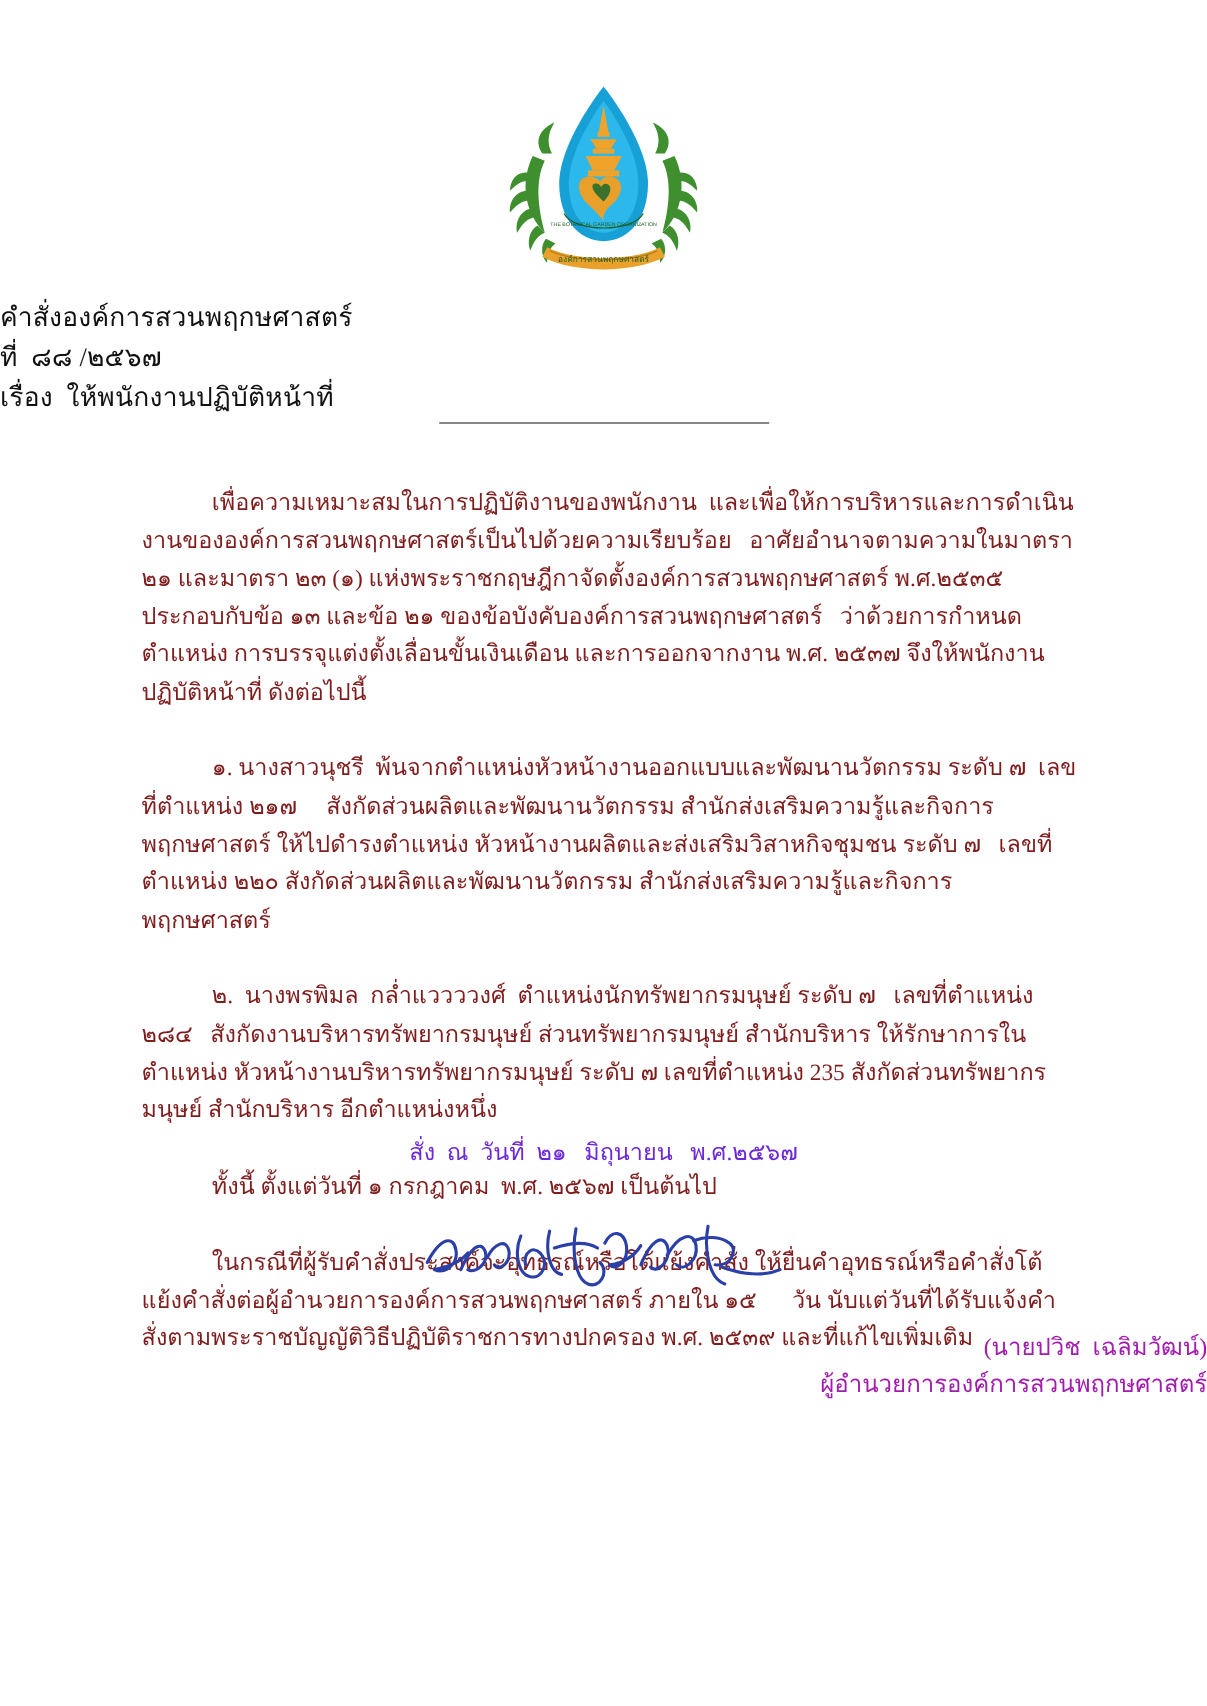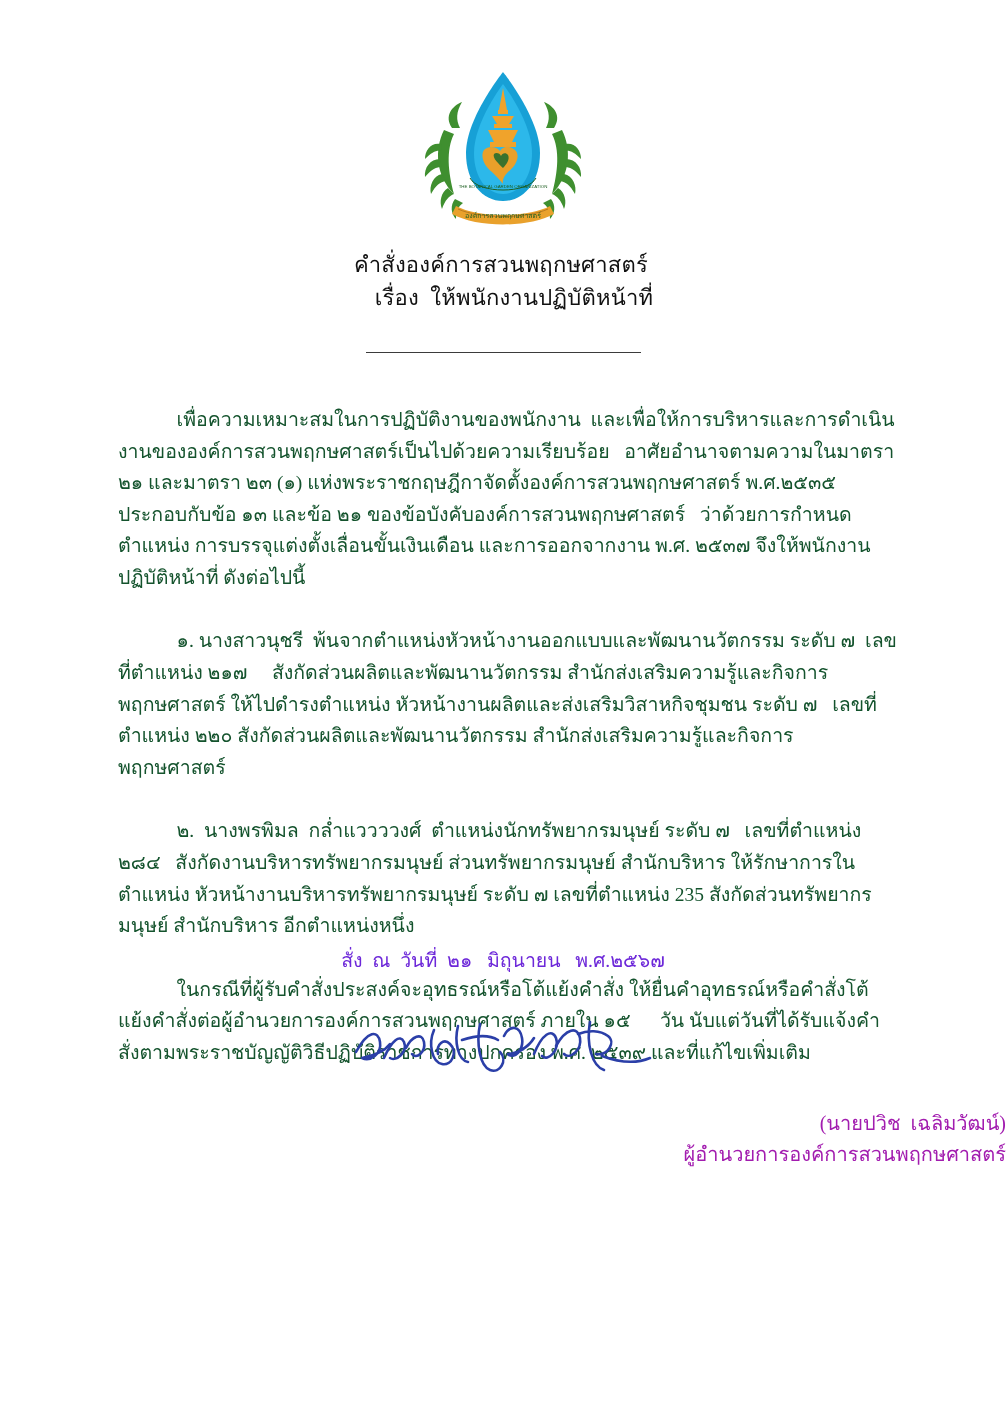--- a/index.html
+++ b/index.html
@@ -36,31 +36,31 @@
     height: 175px;
   }
   .emblem svg { display: block; }
 
   
   .heading {
     position: absolute;
     top: 248px;
     left: 0;
     right: 4px;
-    text-align: center;
+    text-align: left;
     line-height: 1.5;
   }
   .heading .line {
     font-size: 22px;
     letter-spacing: 0.2px;
     color: #111;
     white-space: pre;
   }
   .heading .line.t2 { font-size: 22px; }
-  .heading .line.t3 { font-size: 22px; padding-left: 26px; }
+  .heading .line.t3 { font-size: 22px; }
 
   .rule-wrap {
     position: absolute;
     top: 352px;
     left: 0;
     right: 0;
     display: flex;
     justify-content: center;
   }
   .rule {
@@ -70,21 +70,21 @@
   }
 
   
   .body-text {
     position: absolute;
     top: 404px;
     left: 118px;
     width: 780px;
     font-size: 19.5px;
     line-height: 1.62;
-    color: #14532d;
+    color: #7f1d1d;
     text-align: left;
   }
   .para {
     margin: 0 0 14px 0;
     white-space: pre-wrap;
   }
   .para.gap-top { margin-top: 32px; }
 
   
   .sig-date {
@@ -178,31 +178,33 @@
           <path d="M48 148 C70 160 120 160 142 148 L146 156 C120 170 70 170 44 156 Z" fill="#e9a12c"></path>
           <path d="M50 151 C72 161 118 161 140 151" fill="none" stroke="#b9781d" stroke-width="1"></path>
           <text x="95" y="160" text-anchor="middle" font-family="Liberation Sans, sans-serif" font-size="7" fill="#1c5e20">องค์การสวนพฤกษศาสตร์</text>
         </g>
       </svg>
     </div>
   </div>
 
   <div class="heading">
     <div class="line t1">คำสั่งองค์การสวนพฤกษศาสตร์</div>
+    <div class="line t2">ที่  ๘๘ /๒๕๖๗</div>
     <div class="line t3">เรื่อง  ให้พนักงานปฏิบัติหน้าที่</div>
   </div>
 
   <div class="rule-wrap">
     <div class="rule"></div>
   </div>
 
   <div class="body-text">
     <p class="para">            เพื่อความเหมาะสมในการปฏิบัติงานของพนักงาน  และเพื่อให้การบริหารและการดำเนินงานขององค์การสวนพฤกษศาสตร์เป็นไปด้วยความเรียบร้อย   อาศัยอำนาจตามความในมาตรา ๒๑ และมาตรา ๒๓ (๑) แห่งพระราชกฤษฎีกาจัดตั้งองค์การสวนพฤกษศาสตร์ พ.ศ.๒๕๓๕ ประกอบกับข้อ ๑๓ และข้อ ๒๑ ของข้อบังคับองค์การสวนพฤกษศาสตร์   ว่าด้วยการกำหนดตำแหน่ง การบรรจุแต่งตั้งเลื่อนขั้นเงินเดือน และการออกจากงาน พ.ศ. ๒๕๓๗ จึงให้พนักงานปฏิบัติหน้าที่ ดังต่อไปนี้</p>
     <p class="para gap-top">            ๑. นางสาวนุชรี  พ้นจากตำแหน่งหัวหน้างานออกแบบและพัฒนานวัตกรรม ระดับ ๗  เลขที่ตำแหน่ง ๒๑๗     สังกัดส่วนผลิตและพัฒนานวัตกรรม สำนักส่งเสริมความรู้และกิจการพฤกษศาสตร์ ให้ไปดำรงตำแหน่ง หัวหน้างานผลิตและส่งเสริมวิสาหกิจชุมชน ระดับ ๗   เลขที่ตำแหน่ง ๒๒๐ สังกัดส่วนผลิตและพัฒนานวัตกรรม สำนักส่งเสริมความรู้และกิจการพฤกษศาสตร์</p>
     <p class="para gap-top">            ๒.  นางพรพิมล  กล่ำแววววงศ์  ตำแหน่งนักทรัพยากรมนุษย์ ระดับ ๗   เลขที่ตำแหน่ง ๒๘๔   สังกัดงานบริหารทรัพยากรมนุษย์ ส่วนทรัพยากรมนุษย์ สำนักบริหาร ให้รักษาการในตำแหน่ง หัวหน้างานบริหารทรัพยากรมนุษย์ ระดับ ๗ เลขที่ตำแหน่ง 235 สังกัดส่วนทรัพยากรมนุษย์ สำนักบริหาร อีกตำแหน่งหนึ่ง</p>
+    <p class="para gap-top">            ทั้งนี้ ตั้งแต่วันที่ ๑ กรกฎาคม  พ.ศ. ๒๕๖๗ เป็นต้นไป</p>
     <p class="para gap-top">            ในกรณีที่ผู้รับคำสั่งประสงค์จะอุทธรณ์หรือโต้แย้งคำสั่ง ให้ยื่นคำอุทธรณ์หรือคำสั่งโต้แย้งคำสั่งต่อผู้อำนวยการองค์การสวนพฤกษศาสตร์ ภายใน ๑๕      วัน นับแต่วันที่ได้รับแจ้งคำสั่งตามพระราชบัญญัติวิธีปฏิบัติราชการทางปกครอง พ.ศ. ๒๕๓๙ และที่แก้ไขเพิ่มเติม</p>
   </div>
 
   <div class="sig-date">สั่ง  ณ  วันที่  ๒๑   มิถุนายน   พ.ศ.๒๕๖๗</div>
 
   <div class="signature">
     <svg width="330" height="95" viewBox="0 0 330 95" xmlns="http://www.w3.org/2000/svg">
       <g fill="none" stroke="#2b3fa8" stroke-width="2.6" stroke-linecap="round" stroke-linejoin="round">
         <path d="M18 52 C30 30 40 30 42 42 C44 54 32 62 24 58 C34 56 46 52 52 44"></path>
         <path d="M46 58 C54 40 62 34 66 42 C70 52 58 62 52 58"></path>

